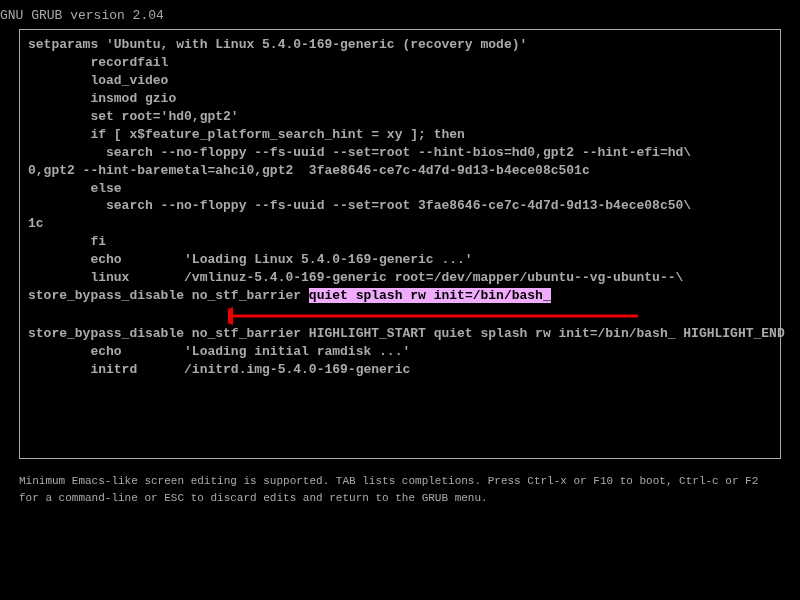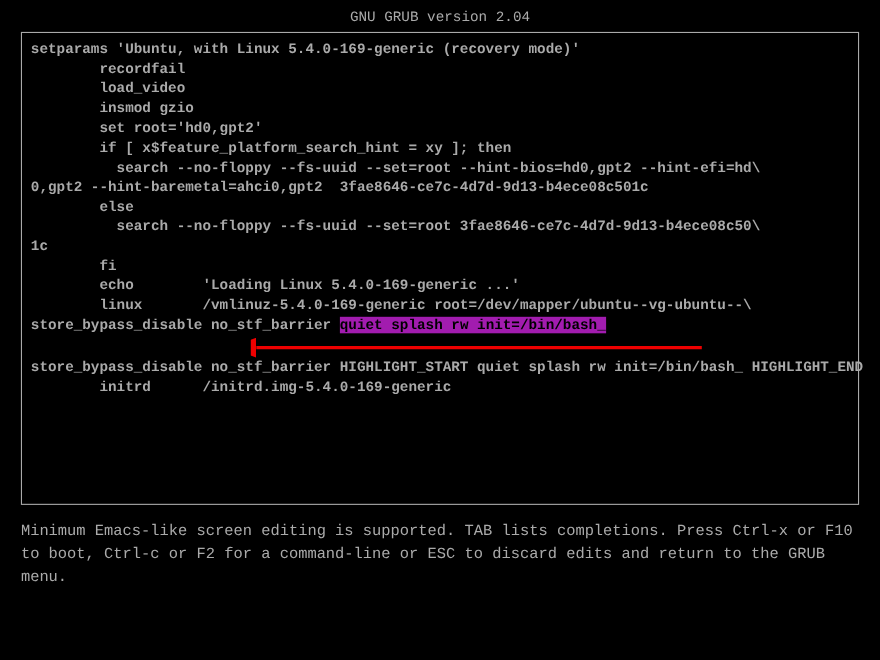--- a/index.html
+++ b/index.html
@@ -11,21 +11,20 @@
       font-size: 13px;
       color: #aaa;
       overflow: hidden;
       display: flex;
       flex-direction: column;
       align-items: center;
     }
 
     #title-bar {
       width: 100%;
-      text-align: center;
       color: #aaa;
       padding: 8px 0 6px 0;
       font-size: 13px;
     }
 
     #main-box {
       width: 762px;
       border: 1px solid #aaa;
       padding: 6px 8px;
       background: #000;
@@ -36,30 +35,30 @@
 
     .code-line {
       white-space: pre;
       line-height: 1.38;
       font-size: 13px;
       color: #aaa;
       font-weight: bold;
     }
 
     .highlight-box {
-      background: #a21caf;
+      background: #f0abfc;
       color: #000;
       display: inline;
     }
 
     #footer {
       width: 762px;
       color: #aaa;
       margin-top: 14px;
-      font-size: 14px;
+      font-size: 11px;
       line-height: 1.5;
     }
 
     
   </style>
 </head>
 <body>
 
 <div id="title-bar">GNU GRUB  version 2.04</div>
 
@@ -86,20 +85,21 @@
         <defs>
           <marker id="arrowhead" markerWidth="8" markerHeight="6" refX="0" refY="3" orient="auto">
             <polygon points="0 0, 8 3, 0 6" fill="#e00"></polygon>
           </marker>
         </defs>
 
         <line x1="410" y1="11" x2="5" y2="11" stroke="#e00" stroke-width="3" marker-end="url(#arrowhead)"></line>
       </svg>
     </div>
     <div class="code-line">store_bypass_disable no_stf_barrier HIGHLIGHT_START quiet splash rw init=/bin/bash_ HIGHLIGHT_END</div>
+    <div class="code-line">        echo        'Loading initial ramdisk ...'</div>
     <div class="code-line">        initrd      /initrd.img-5.4.0-169-generic</div>
   </div>
 
 <div id="footer">
   <span>Minimum Emacs-like screen editing is supported. TAB lists completions. Press Ctrl-x
 or F10 to boot, Ctrl-c or F2 for a command-line or ESC to discard edits and return
 to the GRUB menu.</span>
 </div>
 
 </body></html>

